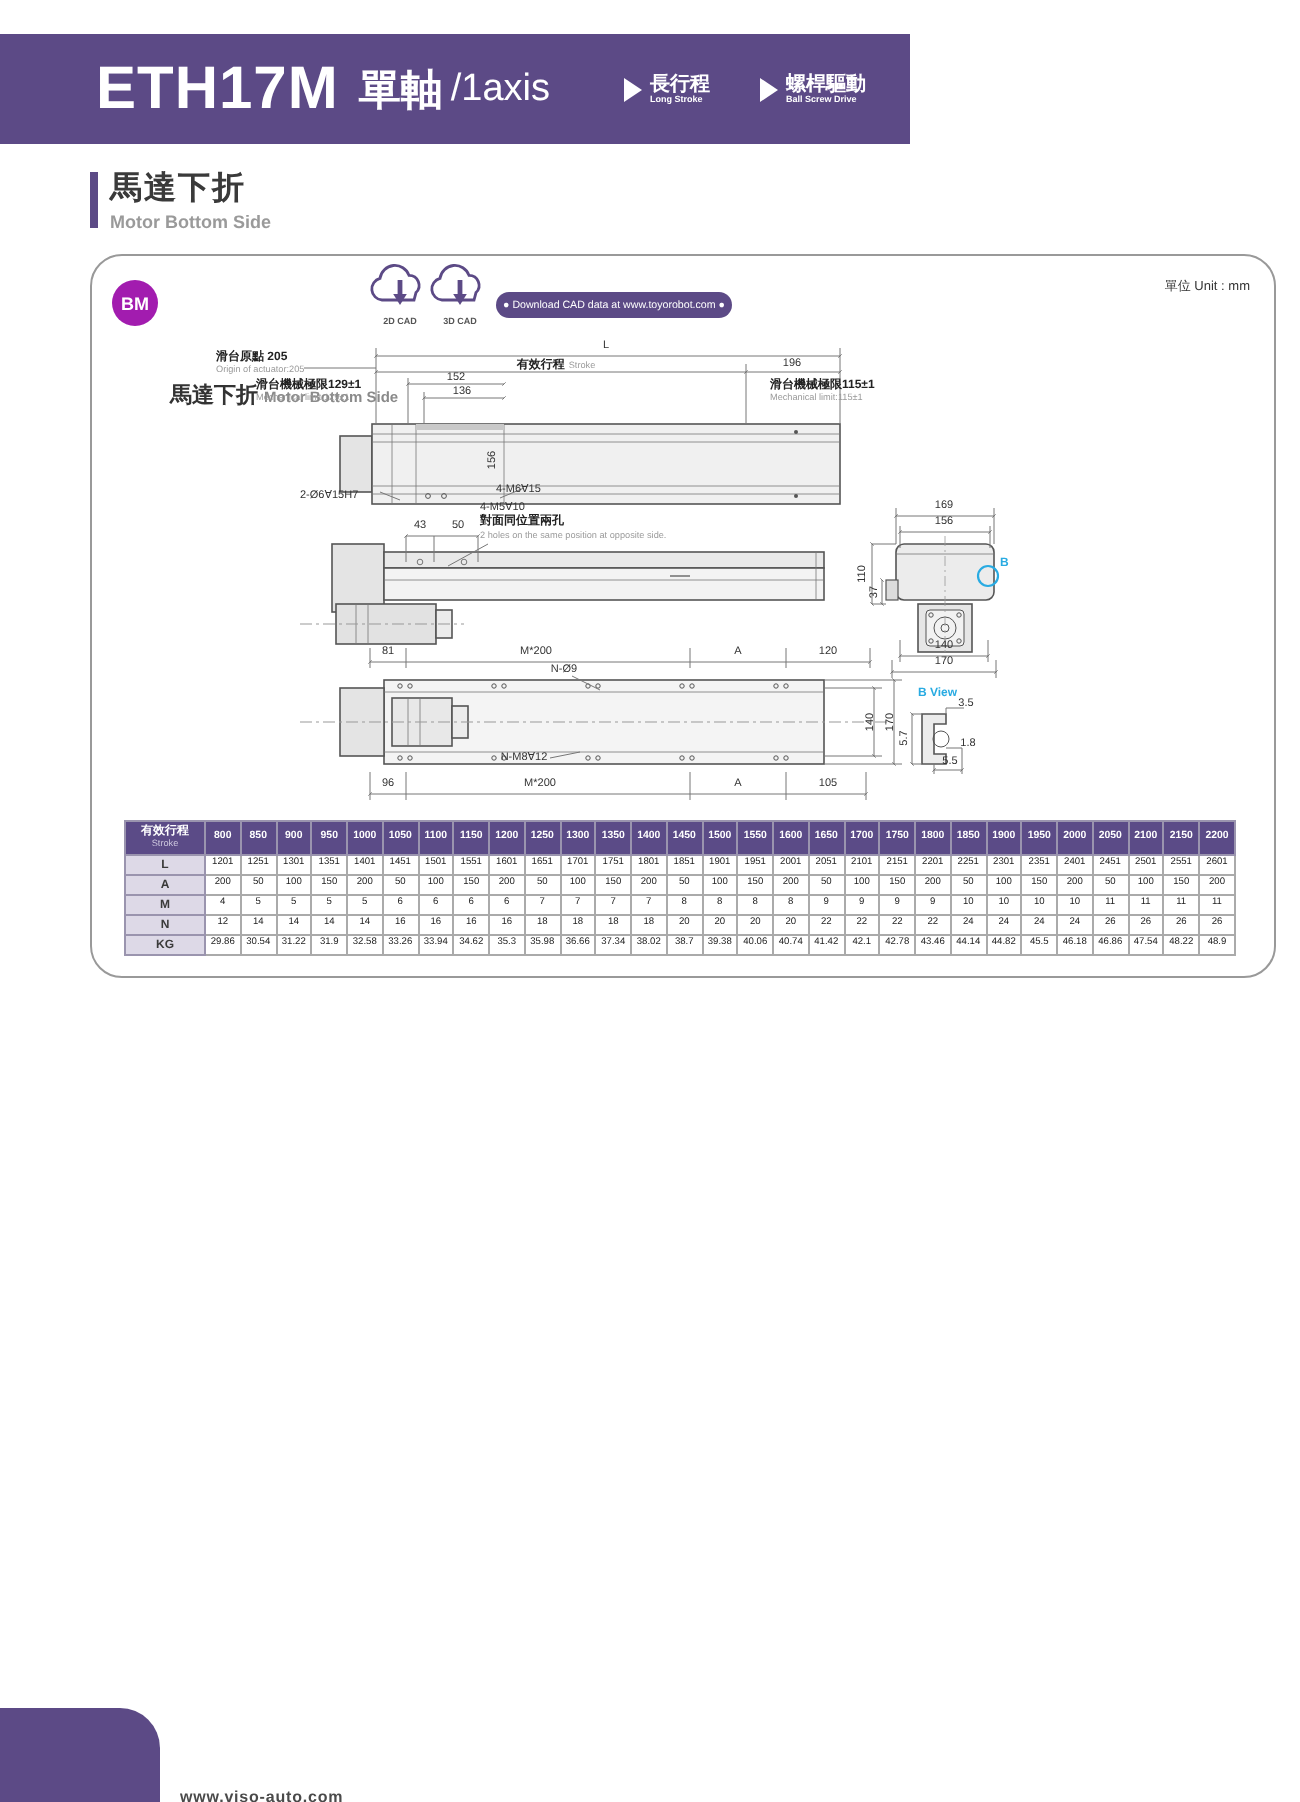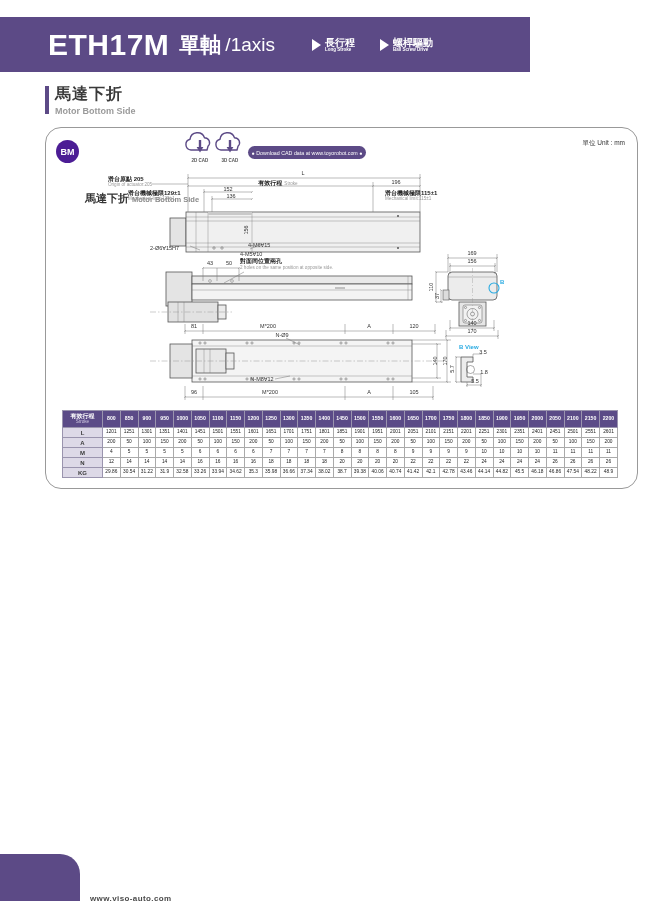--- a/index.html
+++ b/index.html
@@ -1,39 +1,39 @@
 <!DOCTYPE html>
 <html><head>
 <meta charset="utf-8">
 <style>
   html,body{margin:0;padding:0;background:#fff;}
   .page{position:relative;width:650px;height:901px;background:#fff;overflow:hidden;
         font-family:"Liberation Sans",sans-serif;}
   
-  .banner{position:absolute;left:0;top:17px;width:530px;height:55px;background:#5C4A86;
+  .banner{position:absolute;left:0;top:17px;width:455px;height:55px;background:#5C4A86;
           display:flex;align-items:center;color:#fff;}
   .banner .model{font-size:30px;font-weight:bold;margin-left:48px;letter-spacing:.5px;}
   .banner .axcn{font-size:21px;font-weight:bold;margin-left:10px;text-align:center;}
   .banner .axen{font-size:19px;font-weight:300;margin-left:4px;}
   .badge{position:absolute;top:0;height:55px;display:flex;align-items:center;}
   .tri{width:0;height:0;border-left:9px solid #fff;border-top:6px solid transparent;
        border-bottom:6px solid transparent;margin-right:4px;}
   .btxt{display:flex;flex-direction:column;line-height:1.1;}
   .btxt b{font-size:10px;font-weight:bold;}
   .btxt i{font-size:4.5px;font-style:normal;font-weight:bold;}
   
   .sec{position:absolute;left:45px;top:84px;}
   .sec .bar{position:absolute;left:0;top:2px;width:4px;height:28px;background:#5C4A86;}
   .sec h2{margin:0 0 0 10px;font-size:16px;color:#3a3a3a;letter-spacing:1px;}
   .sec p{margin:1px 0 0 10px;font-size:9px;color:#9a9a9a;font-weight:bold;}
   
   .panel{position:absolute;left:45px;top:127px;width:591px;height:360px;
          border:1px solid #999;border-radius:16px;background:#fff;z-index:1;}
   .bm{position:absolute;left:56px;top:140px;width:23px;height:23px;border-radius:50%;
-      background:#4c1d95;color:#fff;font-size:9px;font-weight:bold;display:flex;
+      background:#a21caf;color:#fff;font-size:9px;font-weight:bold;display:flex;
       align-items:center;justify-content:center;z-index:3;}
   .ptitle{position:absolute;left:85px;top:146px;z-index:3;white-space:nowrap;margin-top:42px;}
   .ptitle b{font-size:11px;color:#333;}
   .ptitle i{font-size:7.5px;color:#8a8a8a;font-style:normal;font-weight:bold;margin-left:3px;}
   .cadlbl{position:absolute;z-index:3;font-size:4.5px;color:#555;transform:translateX(-50%);
           white-space:nowrap;font-weight:bold;}
   .pill{position:absolute;left:248px;top:146px;width:118px;height:13px;background:#5C4A86;
         border-radius:7px;color:#fff;font-size:5.3px;display:flex;align-items:center;
         justify-content:center;z-index:3;white-space:nowrap;}
   .unit{position:absolute;right:25px;top:139px;font-size:6.5px;color:#333;z-index:3;}

